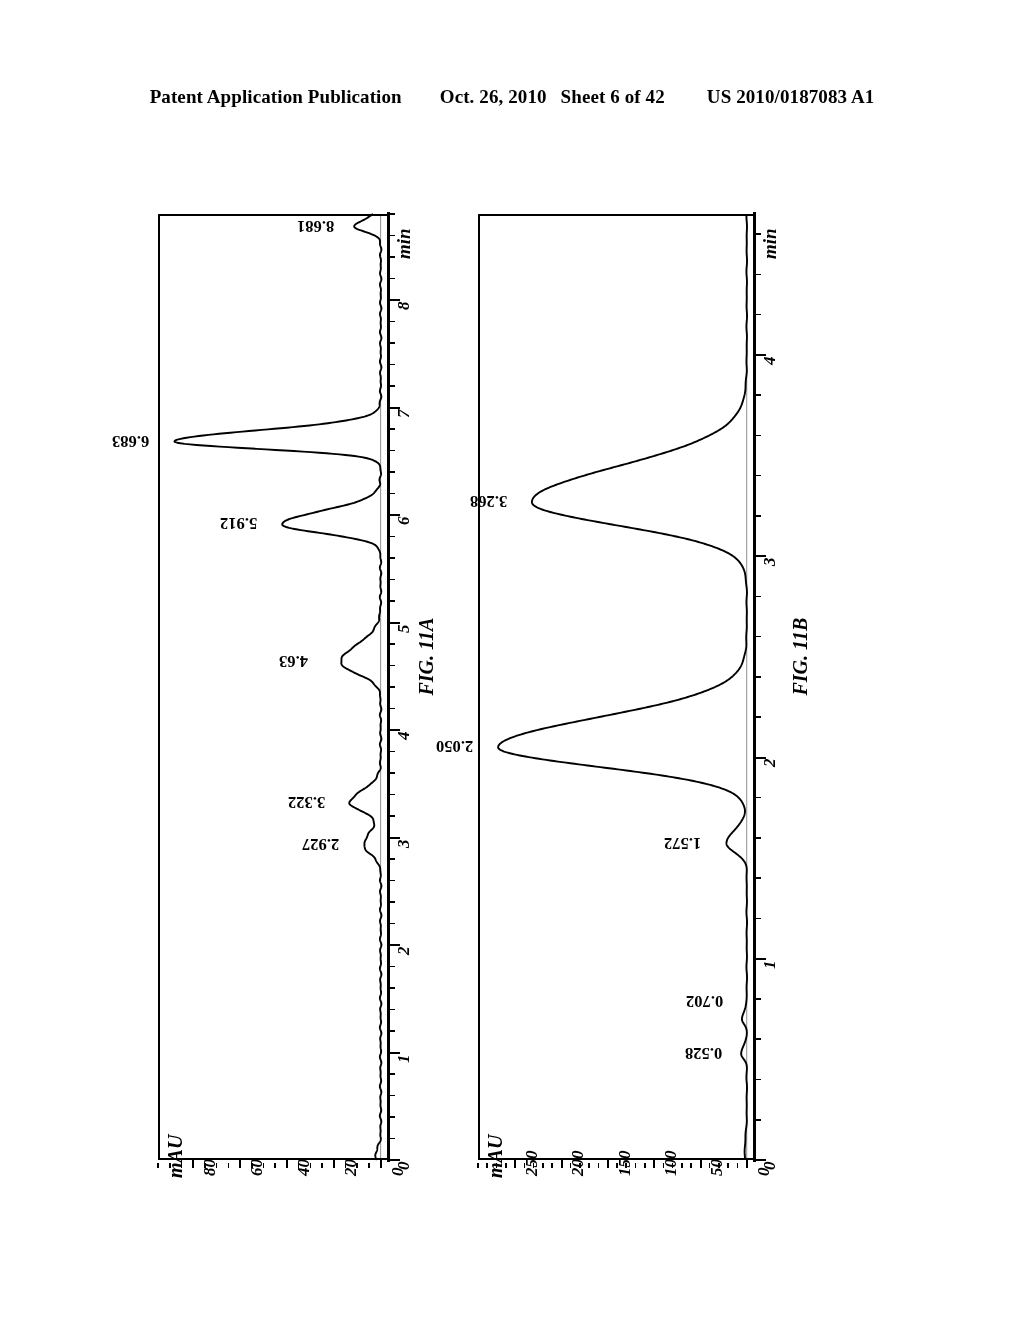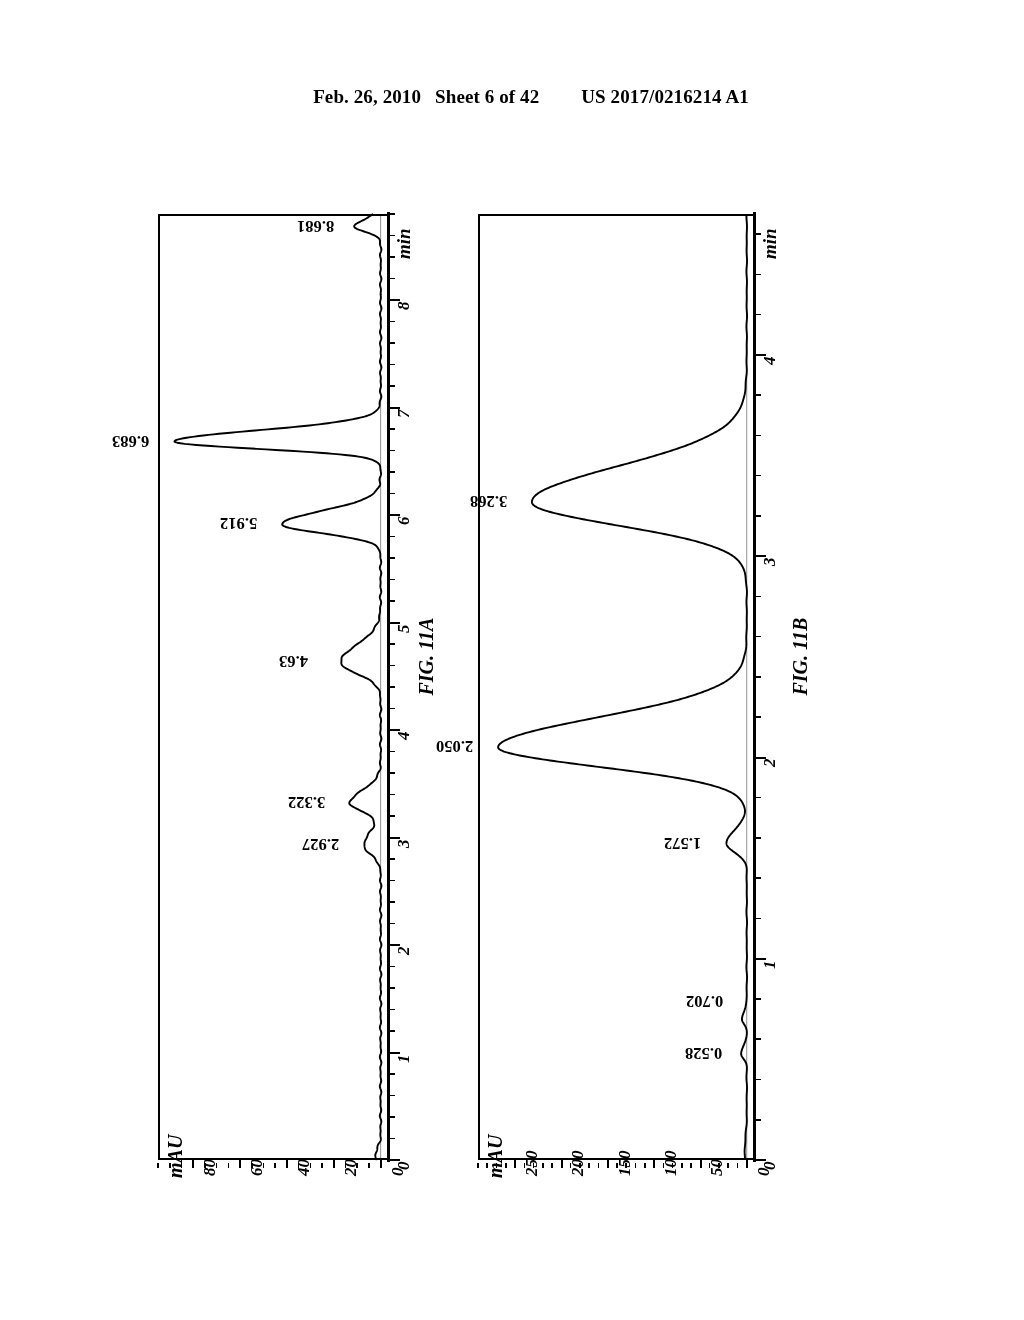--- a/index.html
+++ b/index.html
@@ -97,26 +97,27 @@
     transform:rotate(180deg);
     white-space:nowrap;
   }
 
   svg.trace{position:absolute;inset:0;width:100%;height:100%;overflow:visible;}
 </style>
 </head>
 <body>
 
 <div class="pub-header">
+  <span class="seg">Patent Application Publication</span>
   <span class="gap-a"></span>
-  <span class="seg">Feb. 26, 2010</span>
+  <span class="seg">Oct. 26, 2010</span>
   <span class="gap-b"></span>
   <span class="seg">Sheet 6 of 42</span>
   <span class="gap-c"></span>
-  <span class="seg">US 2017/0216214 A1</span>
+  <span class="seg">US 2010/0187083 A1</span>
 </div>
 
 <div class="fig" id="fig-11a">
   <div class="plot-frame"></div>
   <div class="time-axis"></div>
   <div class="tick-rail" id="rail-a" style="right:-12px;width:12px;">
       <div class="tick major" style="top: 945.2px;"></div>
       <div class="tick minor" style="top: 923.7px;"></div>
       <div class="tick minor" style="top: 902.2px;"></div>
       <div class="tick minor" style="top: 880.7px;"></div>

